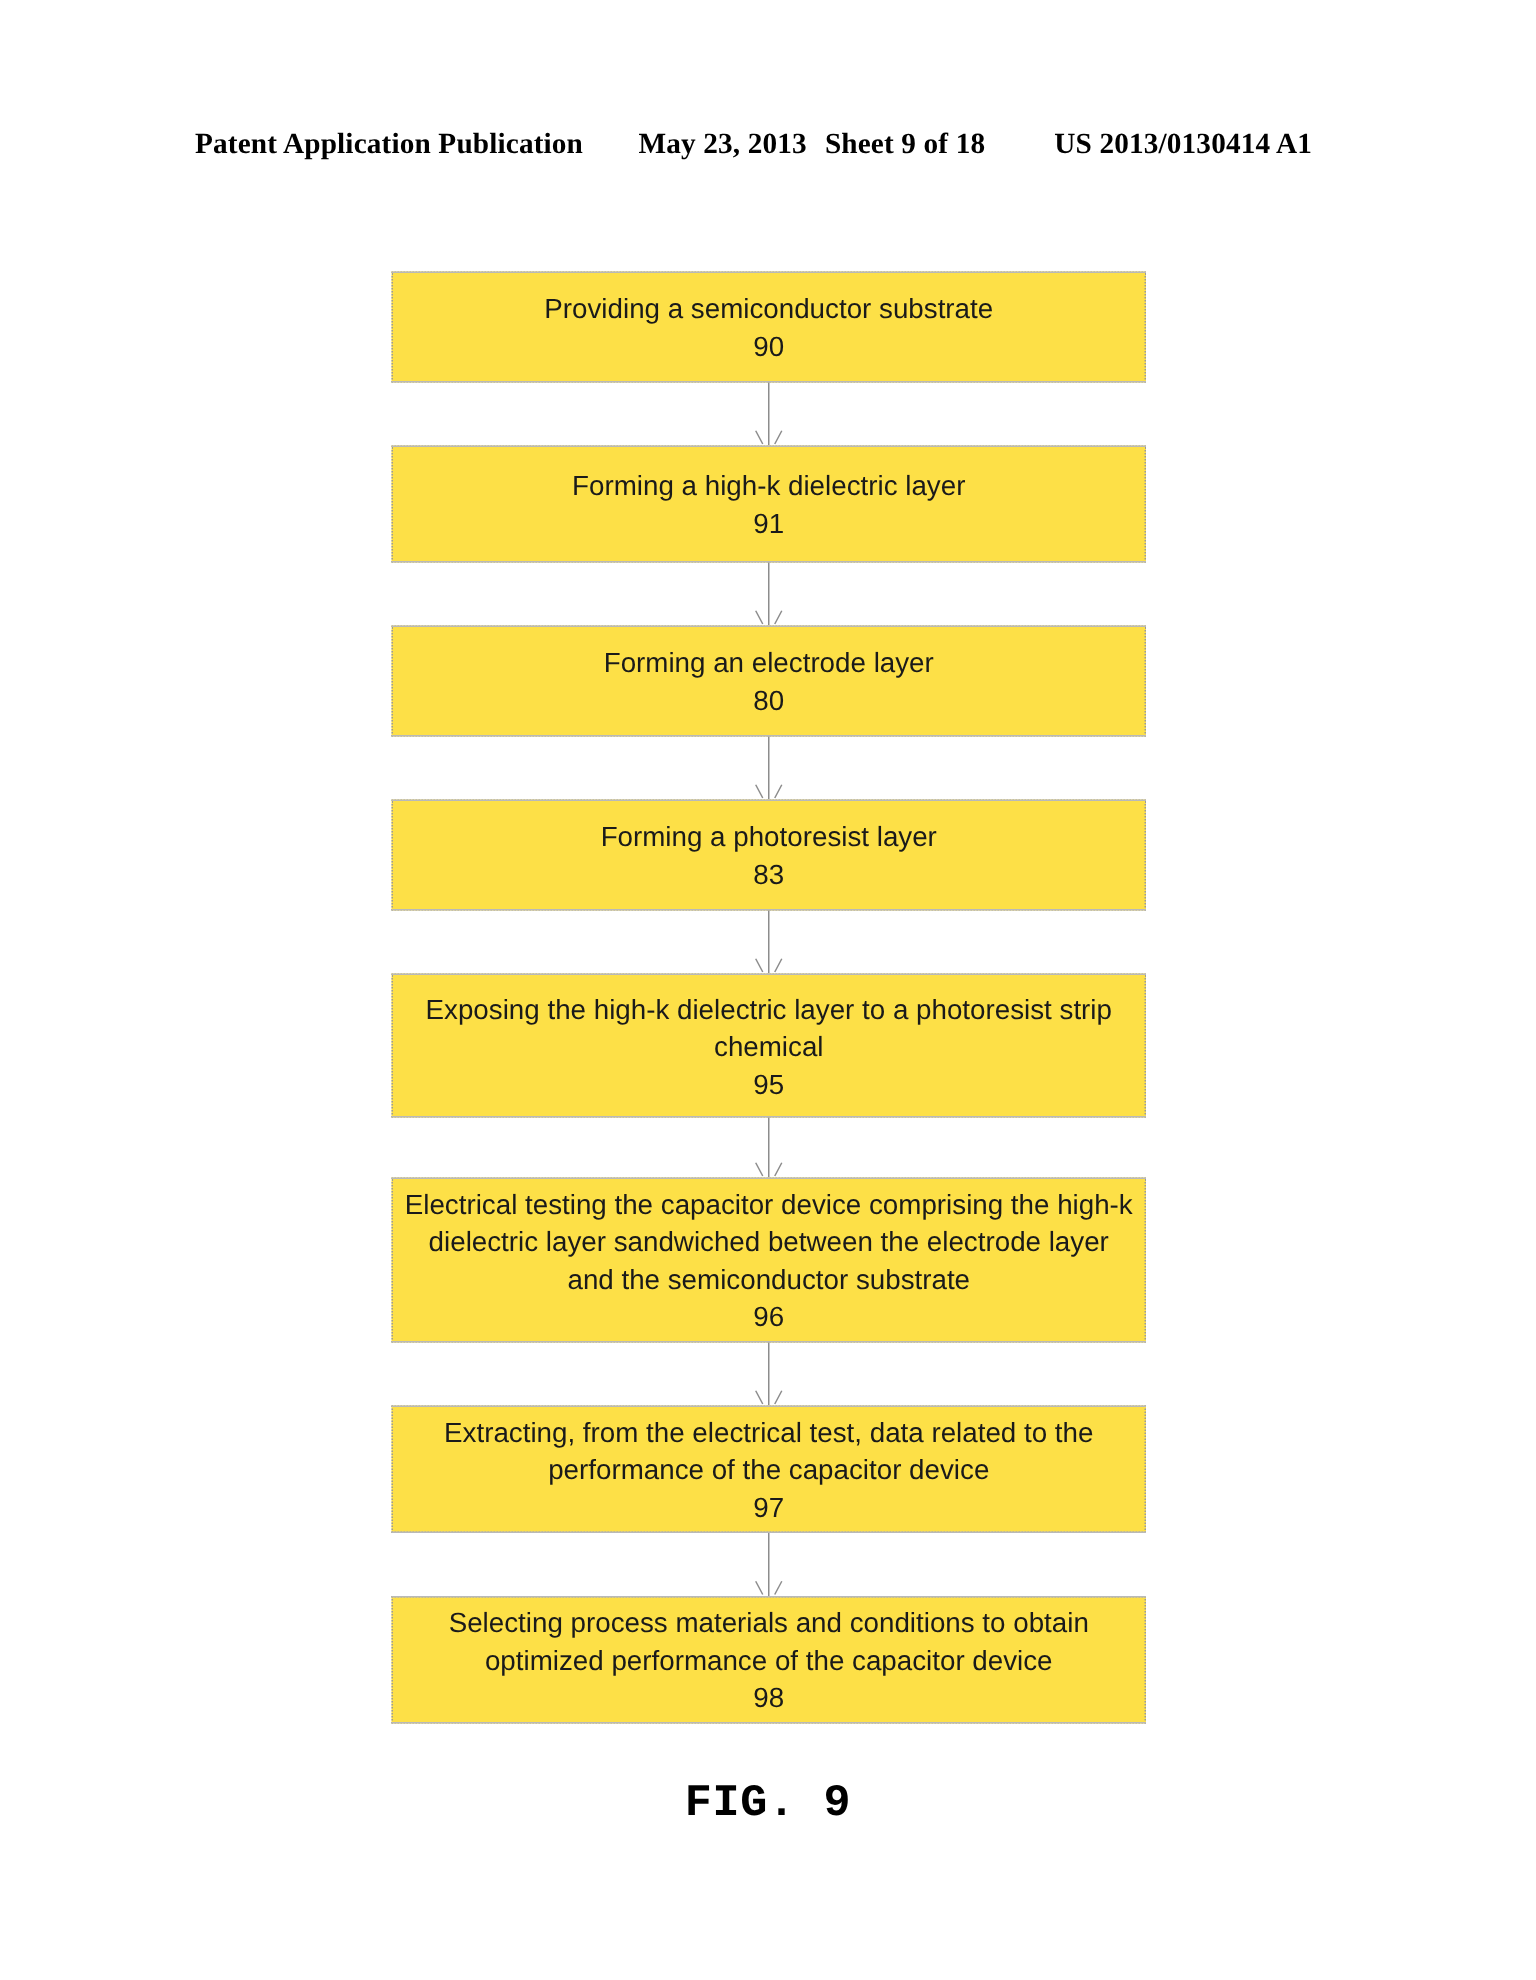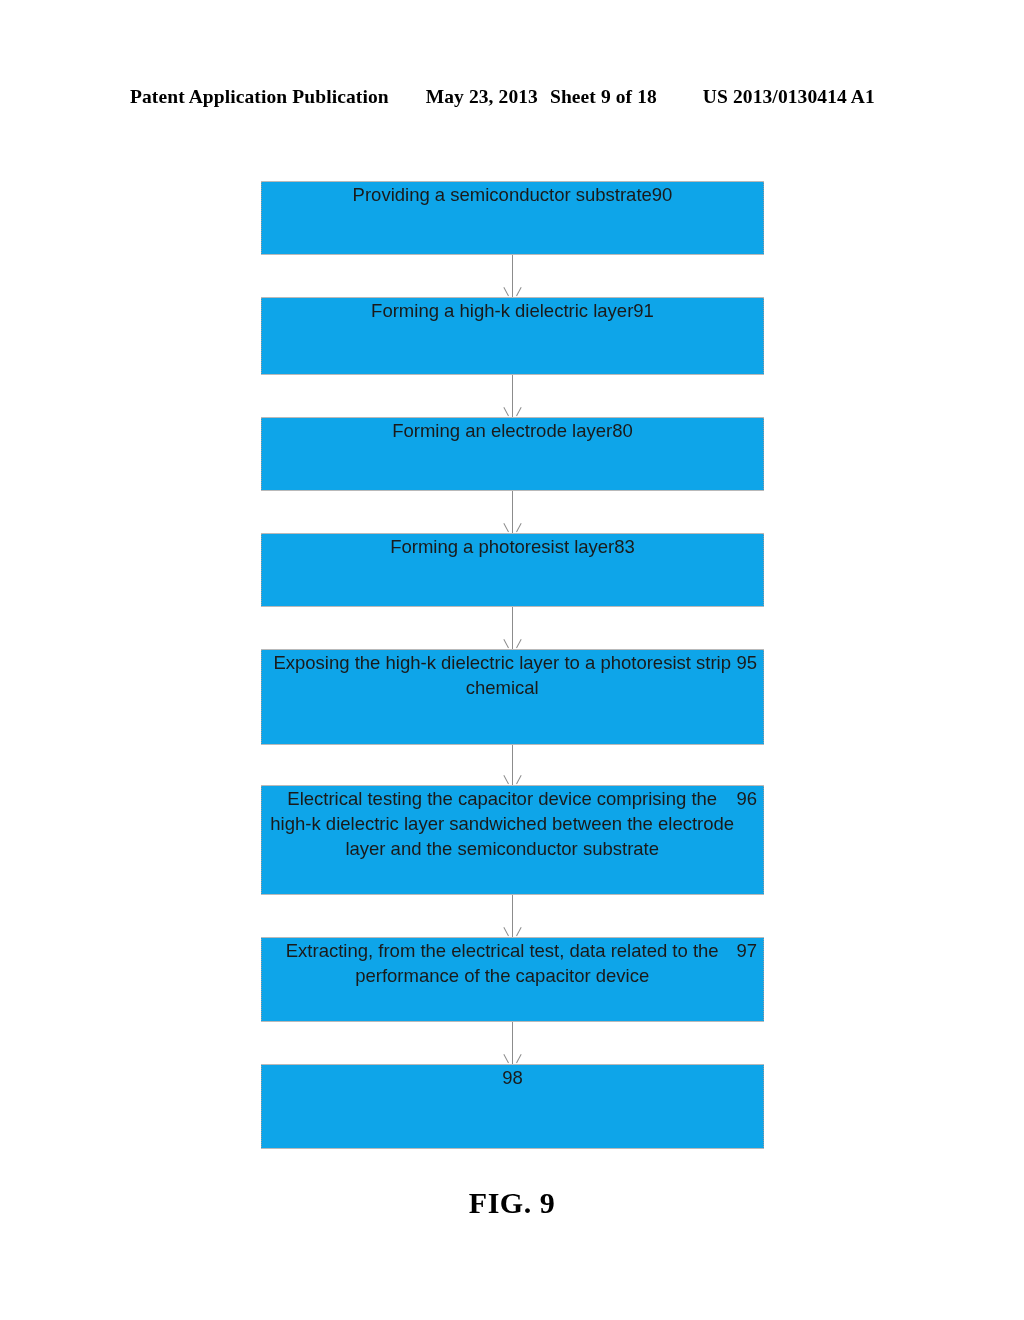--- a/index.html
+++ b/index.html
@@ -50,26 +50,27 @@
     top: 181px;
     left: 261px;
     width: 503px;
   }
 
   .node {
     position: relative;
     box-sizing: border-box;
     width: 503px;
     border: 1px dotted #9a9a9a;
-    background: #0ea5e9;
+    background: #fde047;
     text-align: center;
     font-size: 18.5px;
     line-height: 25px;
     color: #1a1a1a;
     display: flex;
+    flex-direction: column;
     justify-content: center;
     padding: 0 6px;
   }
   
   .node::before,
   .node::after {
     content: "";
     position: absolute;
     left: -1px;
     right: -1px;
@@ -133,21 +134,21 @@
     transform: rotate(28deg);
   }
 
   
   .fig-caption {
     position: absolute;
     top: 1186px;
     left: 0;
     width: 1024px;
     text-align: center;
-    font-family: Liberation Serif, serif;
+    font-family: Liberation Mono, monospace;
     font-weight: bold;
     font-size: 30px;
     letter-spacing: 0.5px;
     color: #000000;
   }
 </style>
 </head>
 <body>
 
 <div class="patent-header">
@@ -225,18 +226,19 @@
     <span class="node-label">Extracting, from the electrical test, data related to the performance of the capacitor device</span>
     <span class="node-num">97</span>
   </div>
 
   <div class="connector">
     <span class="stem"></span>
     <span class="head"></span>
   </div>
 
   <div class="node h-85">
+    <span class="node-label">Selecting process materials and conditions to obtain optimized performance of the capacitor device</span>
     <span class="node-num">98</span>
   </div>
 
 </div>
 
 <div class="fig-caption">FIG. 9</div>
 
 </body></html>

